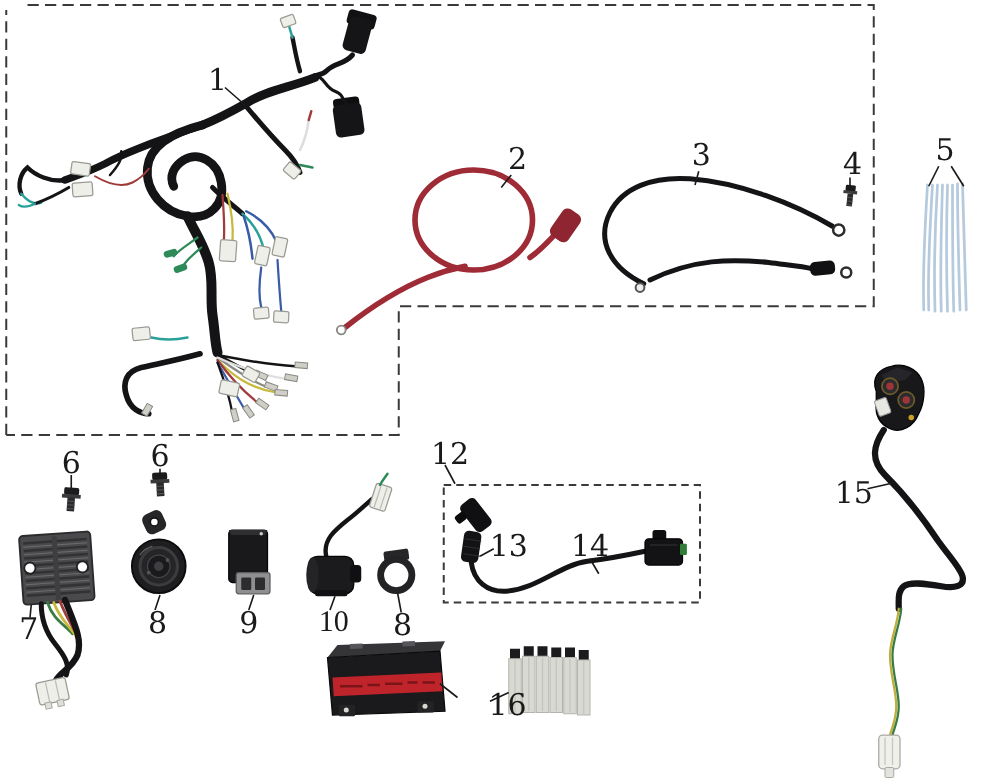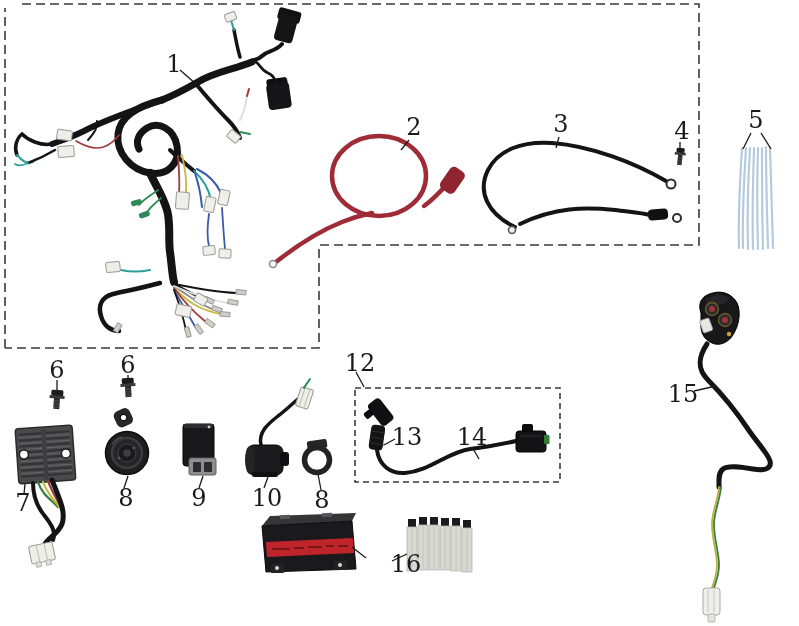--- a/index.html
+++ b/index.html
@@ -340,21 +340,21 @@
 <div class="plabel" style="left:174px;top:64px;">1</div>
 <div class="plabel" style="left:414px;top:127px;">2</div>
 <div class="plabel" style="left:561px;top:124px;">3</div>
 <div class="plabel" style="left:682px;top:131px;">4</div>
 <div class="plabel" style="left:756px;top:120px;">5</div>
 <div class="plabel" style="left:57px;top:370px;">6</div>
 <div class="plabel" style="left:128px;top:365px;">6</div>
 <div class="plabel" style="left:23px;top:503px;">7</div>
 <div class="plabel" style="left:126px;top:498px;">8</div>
 <div class="plabel" style="left:199px;top:498px;">9</div>
-<div class="plabel" style="left:267px;top:498px;">10</div>
+<div class="plabel" style="left:267px;top:498px;font-family:Liberation Serif, serif;">10</div>
 <div class="plabel" style="left:322px;top:500px;">8</div>
 <div class="plabel" style="left:340px;top:363px;margin-left:20px;">12</div>
 <div class="plabel" style="left:407px;top:437px;">13</div>
 <div class="plabel" style="left:472px;top:437px;">14</div>
 <div class="plabel" style="left:683px;top:394px;">15</div>
 <div class="plabel" style="left:378px;top:564px;margin-left:28px;">16</div>
 
 </div>
 
 </body></html>

